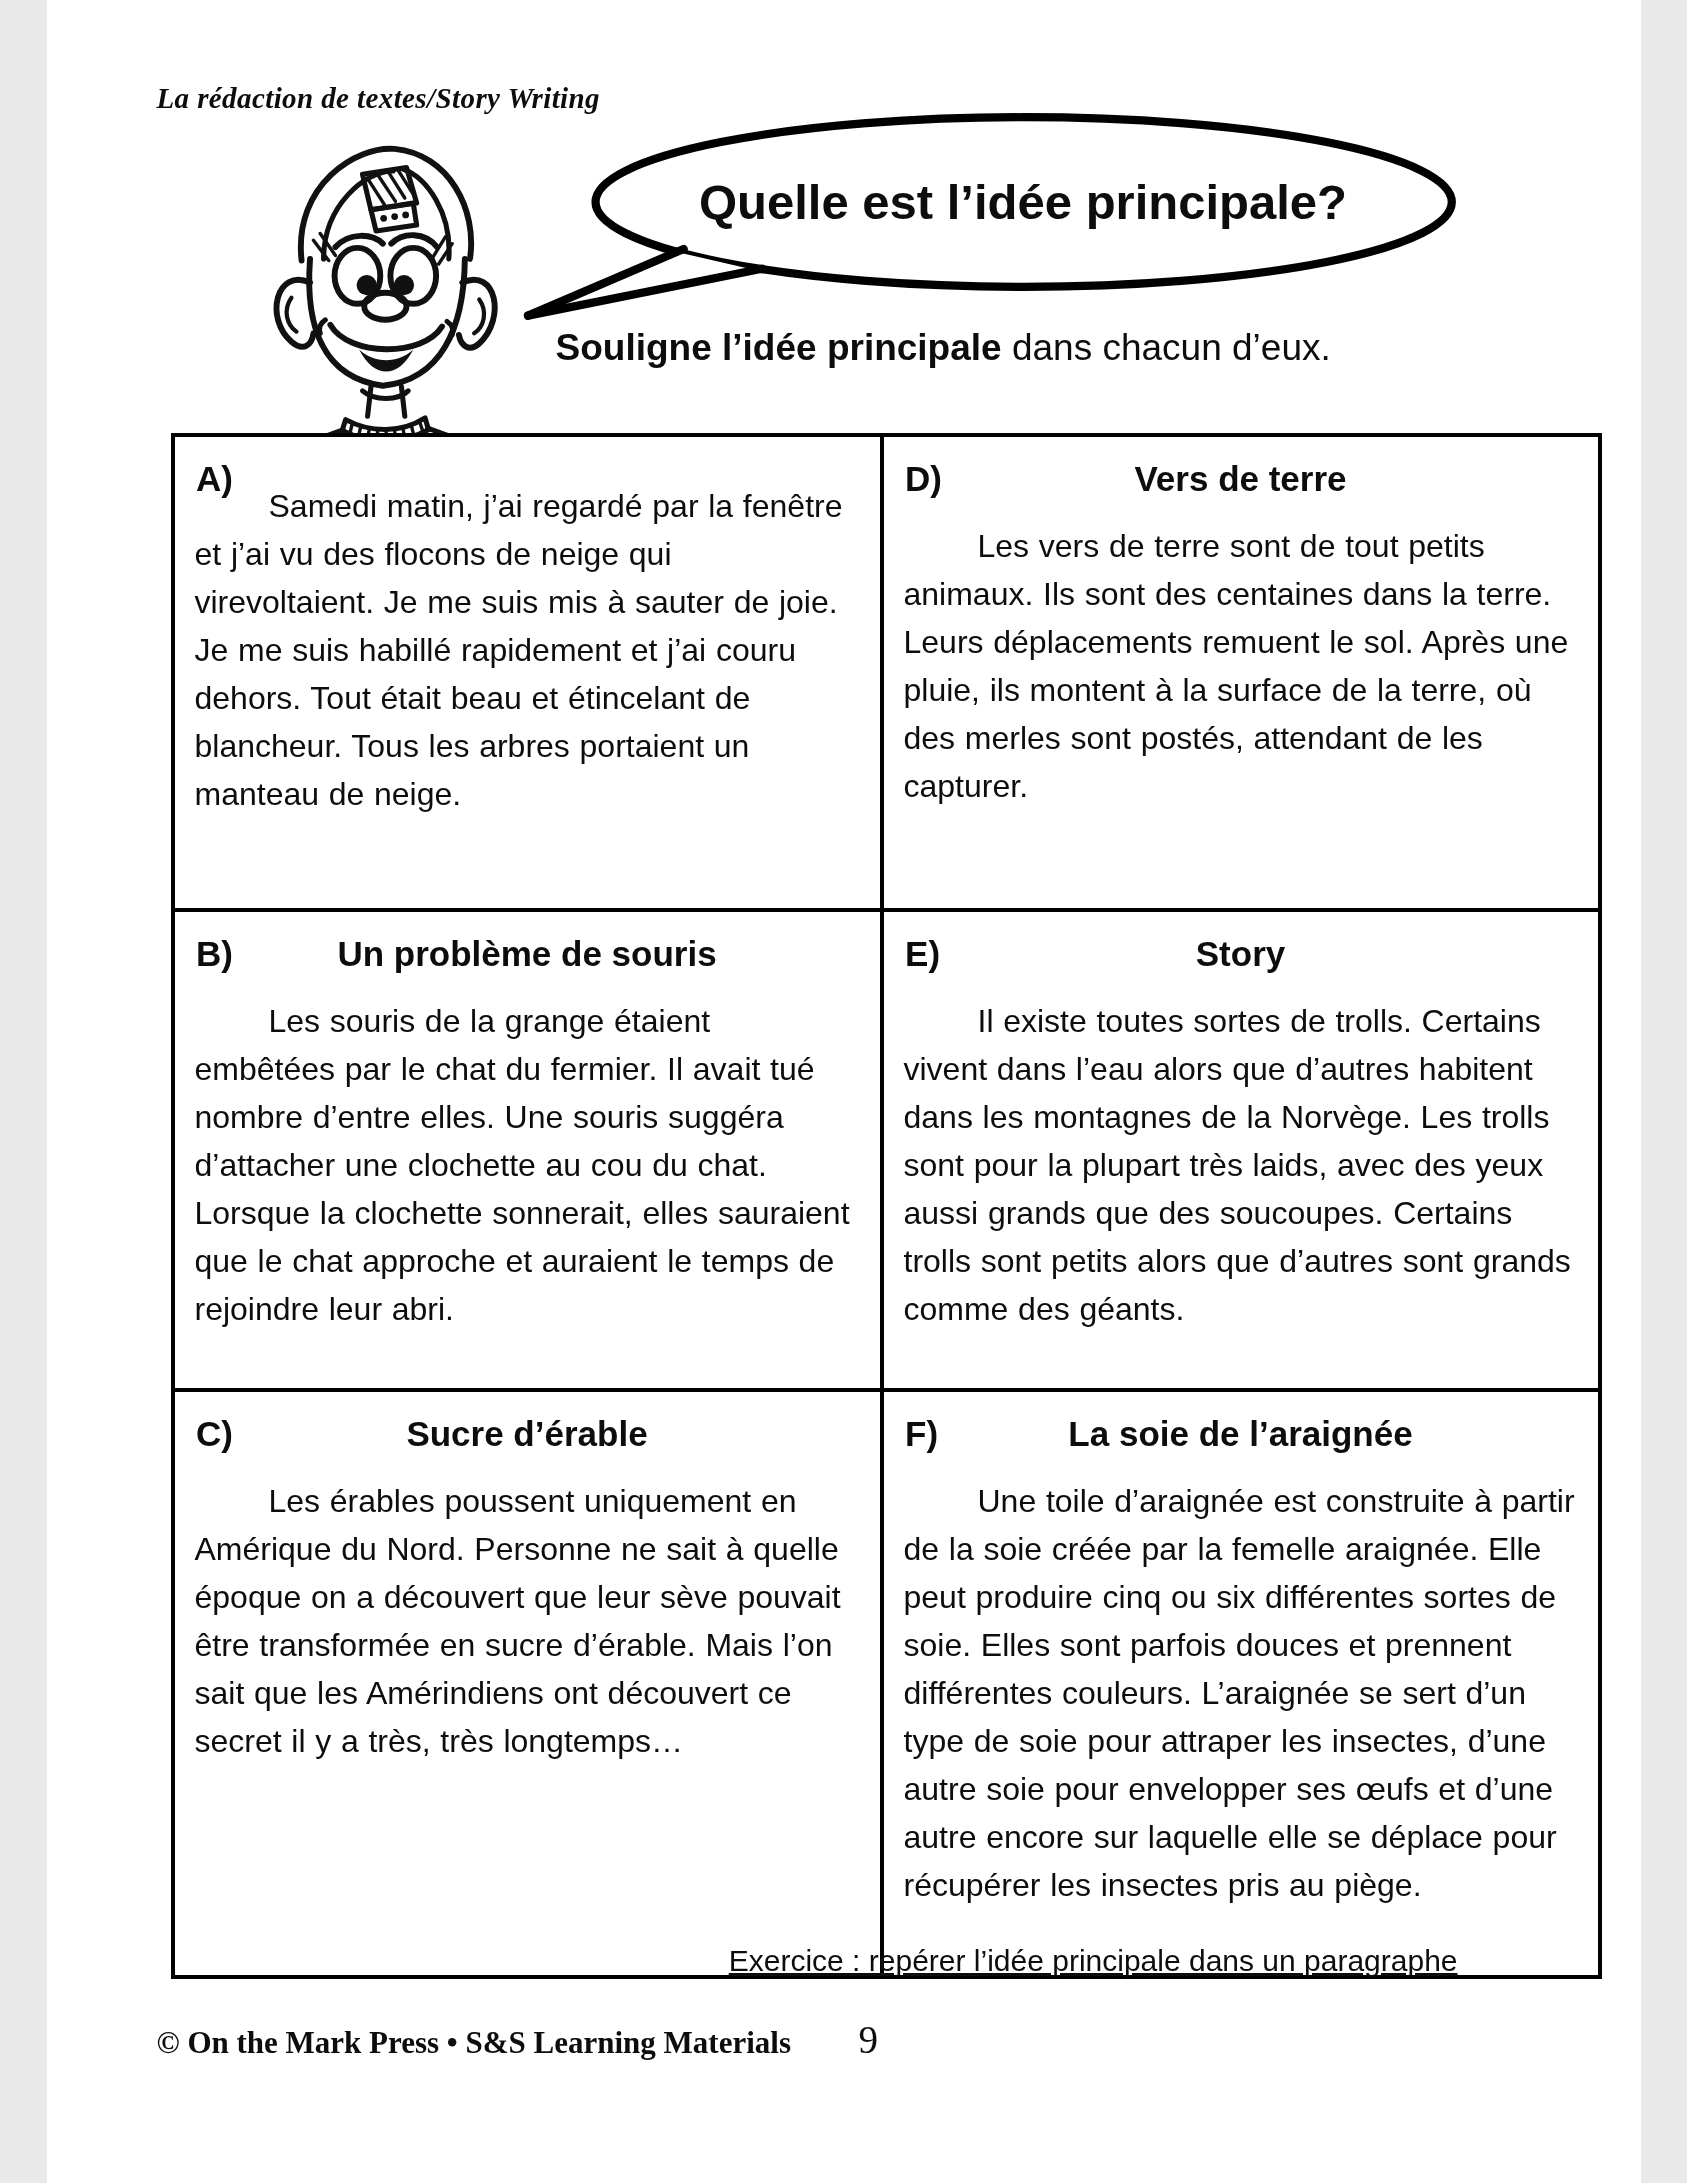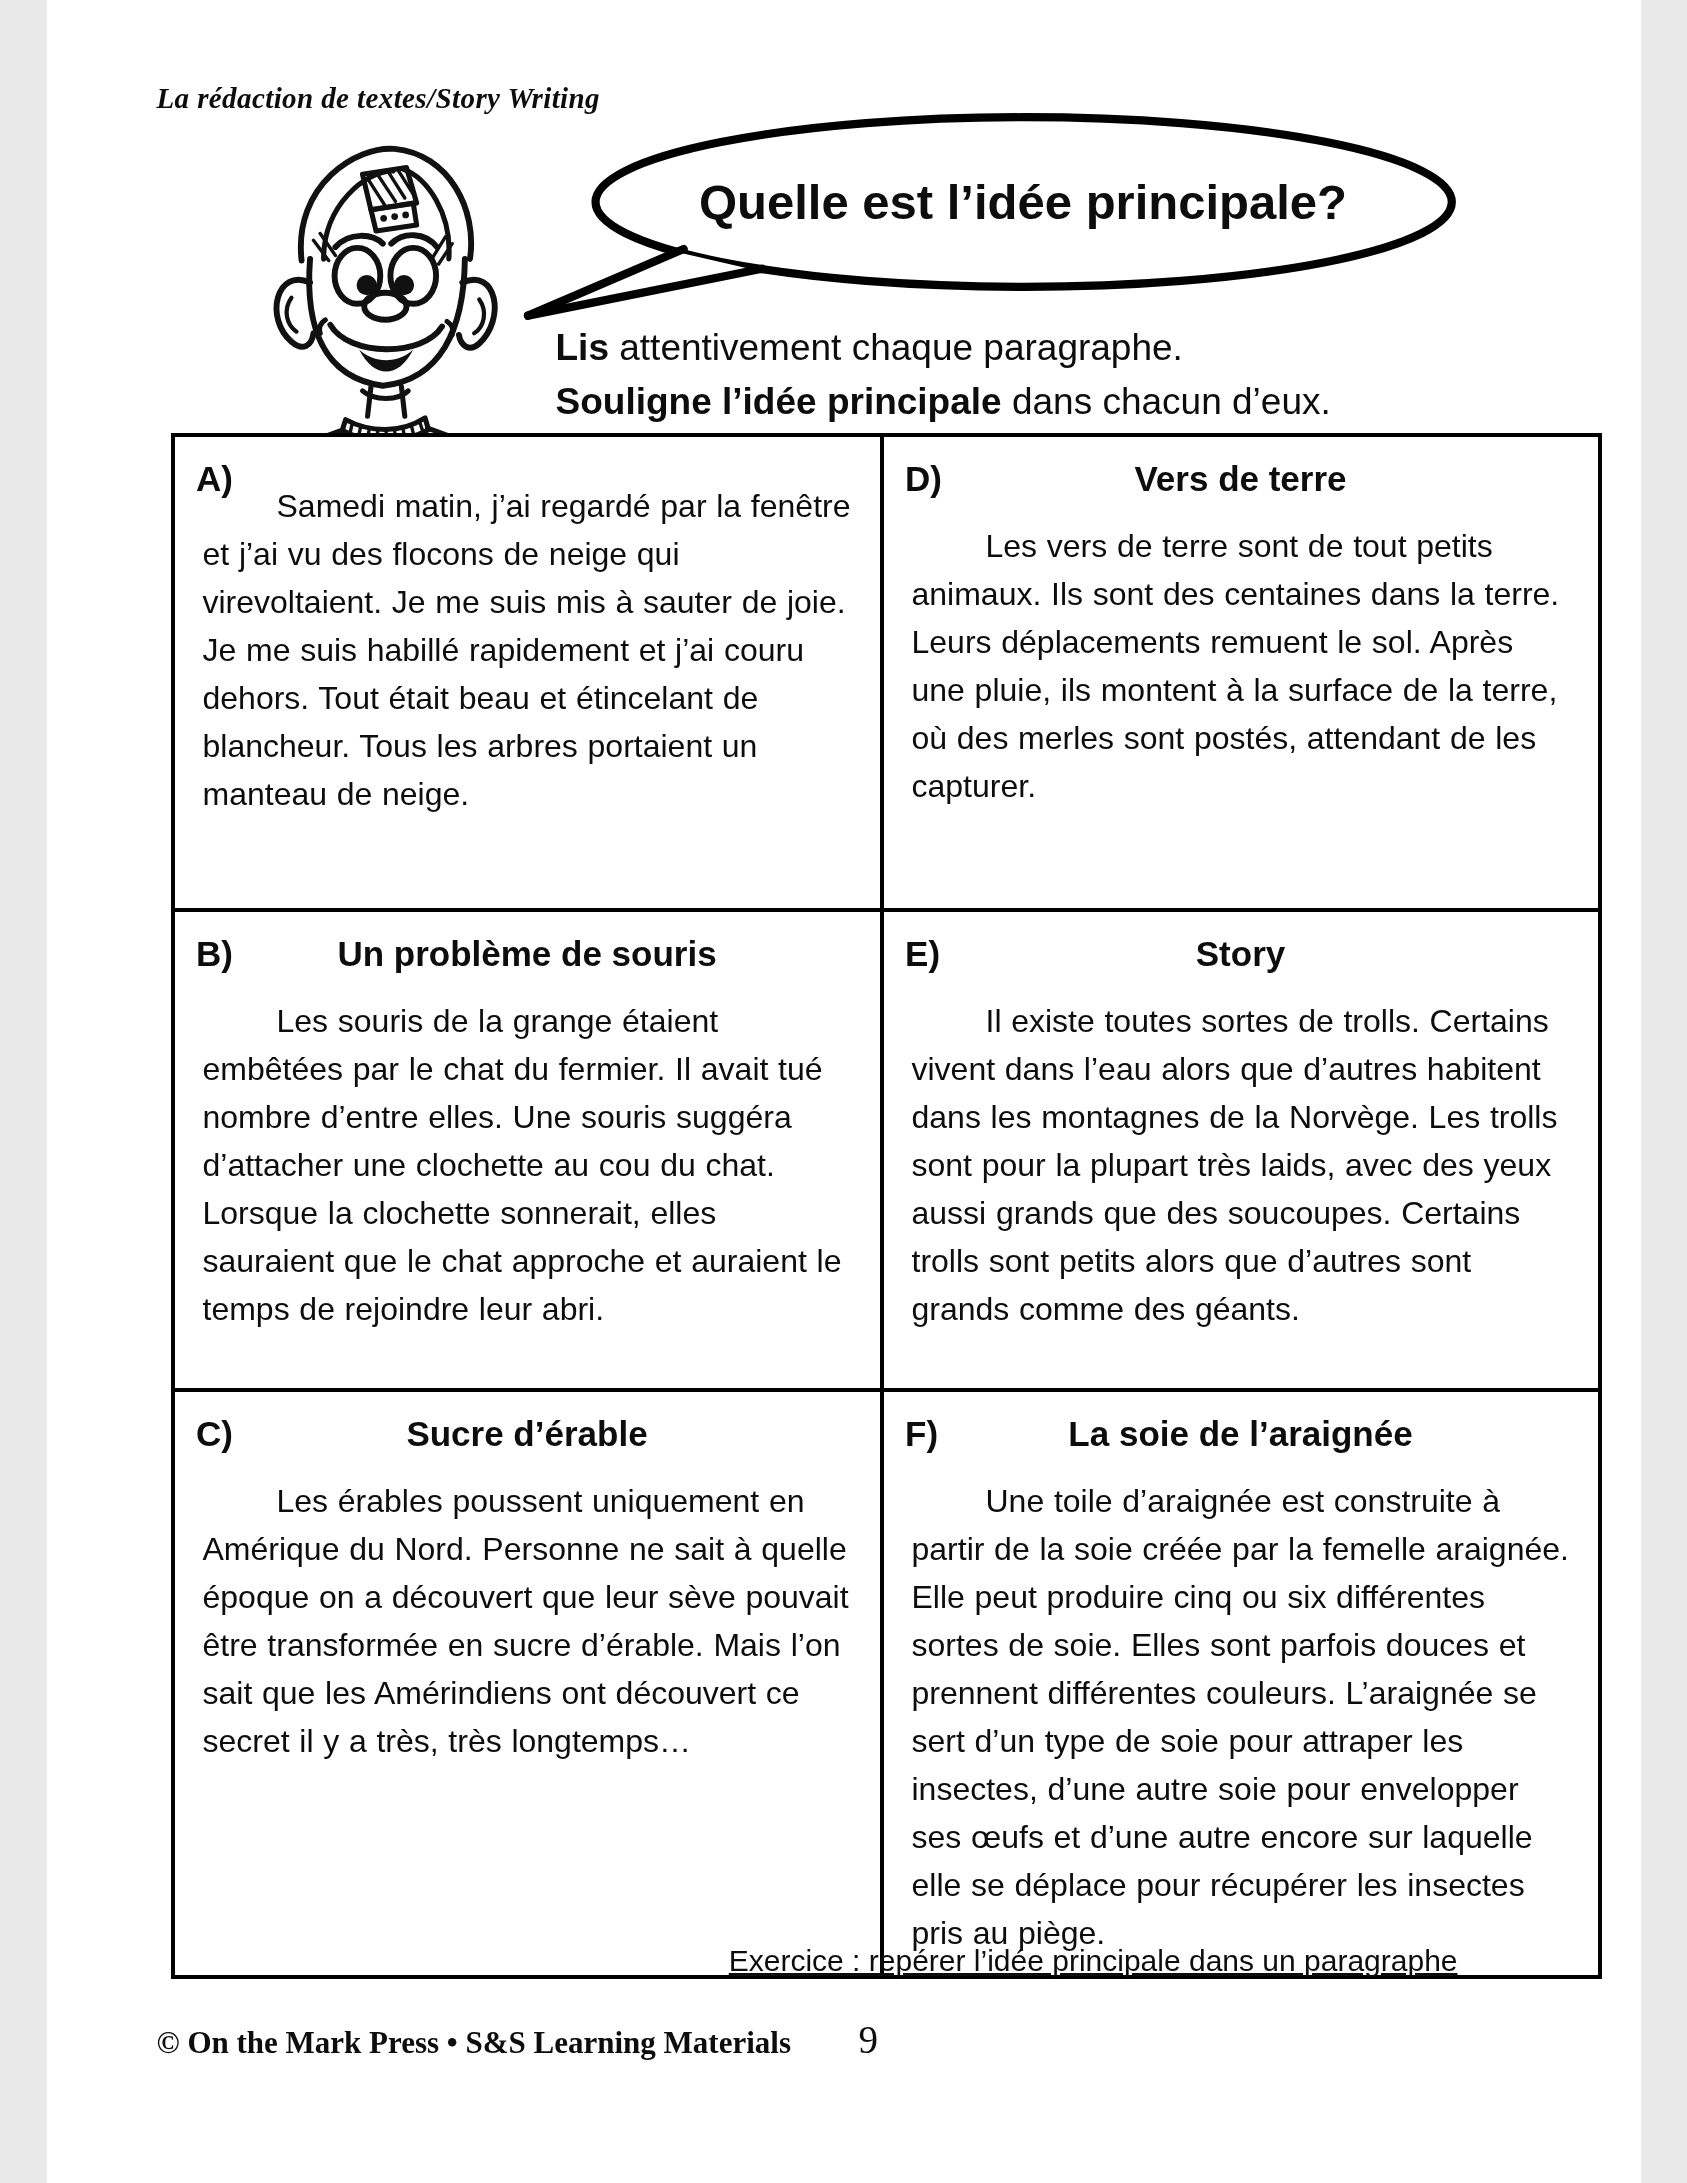--- a/index.html
+++ b/index.html
@@ -39,21 +39,21 @@
     box-sizing:border-box;overflow:hidden;
   }
   .cell.last-col{border-right:none;}
   .cell.last-row{border-bottom:none;}
   .cell-head{
     position:relative;text-align:center;font-weight:bold;font-size:35px;
     padding-top:10px;margin-bottom:23px;
   }
   .cell-head .lbl{position:absolute;left:1.6px;top:10px;}
   .cell-body{
-    margin:8px;font-size:32px;line-height:1.5;text-indent:74px;
+    margin:0;font-size:32px;line-height:1.5;text-indent:74px;
     text-align:left;word-spacing:0.8px;
   }
   
   .footer-copyright{
     position:absolute;left:110px;top:2025px;
     font-family:"Liberation Serif",serif;font-weight:bold;font-size:31px;white-space:nowrap;
   }
   .footer-page{
     position:absolute;left:812px;top:2017px;
     font-family:"Liberation Serif",serif;font-size:39px;
@@ -123,21 +123,20 @@
     <svg class="bubble-svg" viewBox="0 0 1200 300" aria-hidden="true">
       <ellipse cx="650" cy="130" rx="520" ry="103" fill="#fff" stroke="#000" stroke-width="10"></ellipse>
       <polygon points="48,268 230,191 330,214" fill="#fff"></polygon>
       <path d="M48 268 L237 187" stroke="#000" stroke-width="10" stroke-linecap="round" fill="none"></path>
       <path d="M48 268 L332 211" stroke="#000" stroke-width="10" stroke-linecap="round" fill="none"></path>
     </svg>
     <div class="bubble-title">Quelle est l’idée principale?</div>
   </div>
 
   <div class="instructions">
-    <p><span class="b">Lis</span><span> attentivement chaque paragraphe.</span></p>
     <p><span class="b">Souligne l’idée principale</span><span> dans chacun d’eux.</span></p>
   </div>
 
   <div class="ptable">
 
     <section class="cell">
       <div class="cell-head">
         <span class="lbl">A)</span>
       </div>
       <p class="cell-body">Samedi matin, j’ai regardé par la fenêtre et j’ai vu des flocons de neige qui virevoltaient. Je me suis mis à sauter de joie. Je me suis habillé rapidement et j’ai couru dehors. Tout était beau et étincelant de blancheur. Tous les arbres portaient un manteau de neige.</p>

